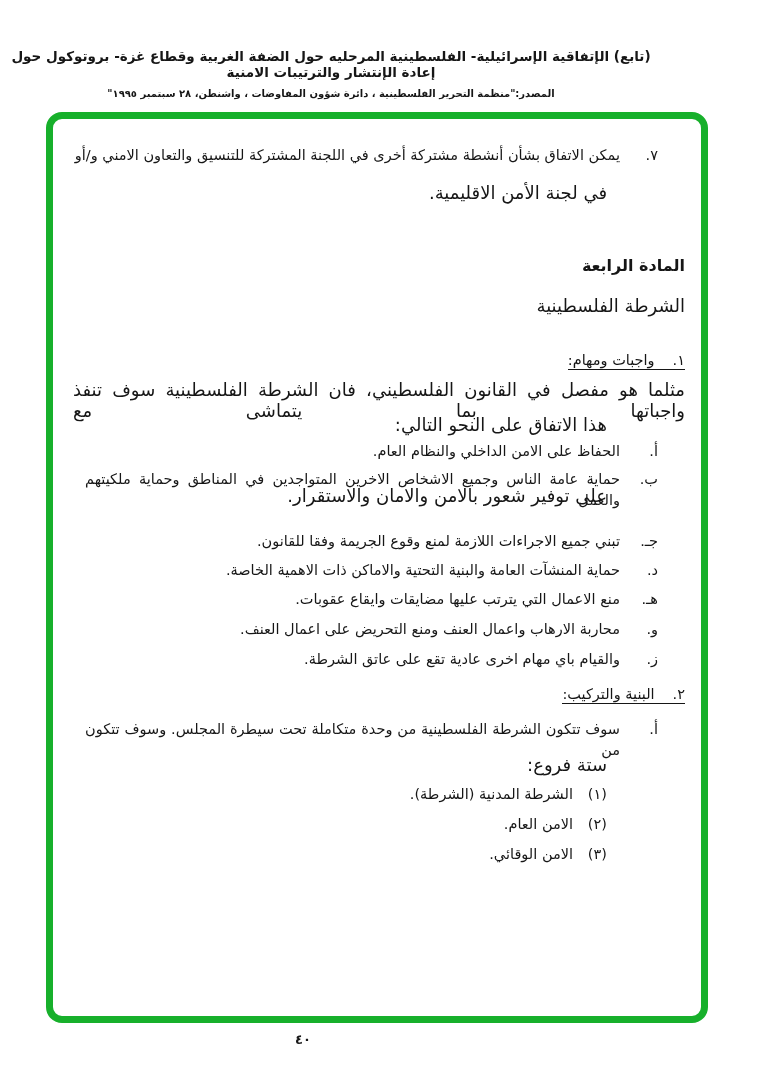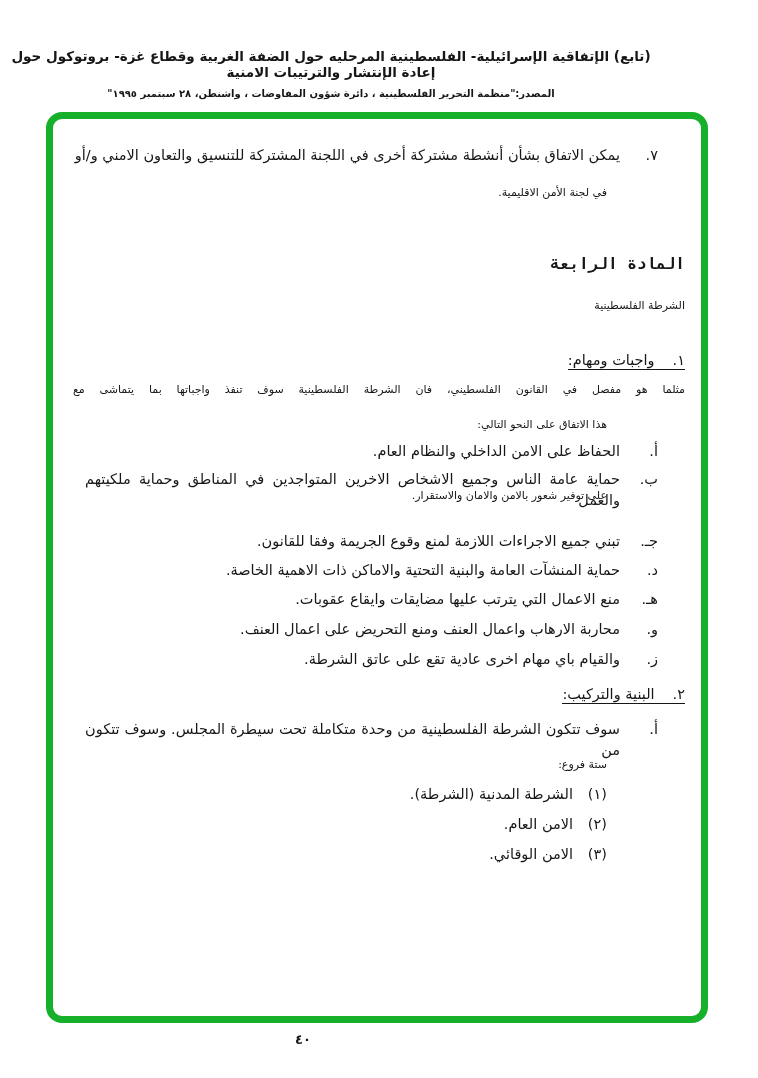--- a/index.html
+++ b/index.html
@@ -14,31 +14,31 @@
     text-align:center; direction:rtl;
   }
   .header-title { font-size:13.5px; font-weight:700; letter-spacing:0.1px; }
   .header-source { font-size:10px; font-weight:700; margin-top:8px; }
   .frame {
     position:absolute; left:46px; top:112px; width:662px; height:911px;
     border:7px solid #17b02b; border-radius:16px; box-sizing:border-box;
     background:transparent;
   }
   .t {
-    position:absolute; direction:rtl; font-size:11px; line-height:21px;
+    position:absolute; direction:rtl; font-size:18px; line-height:21px;
     white-space:nowrap;
   }
   .li { position:absolute; right:100px; direction:rtl; display:flex; font-size:14.5px; line-height:21px; }
   .li .mk { width:38px; flex-shrink:0; }
   .li .tx { white-space:nowrap; }
   .li.wide { width:573px; }
   .li.wide .tx { white-space:normal; width:100%; text-align:justify; text-align-last:justify; }
   .cont { right:151px; }
   .full { right:73px; width:612px; white-space:normal; text-align:justify; text-align-last:justify; }
-  .art-title { right:73px; font-size:16px; font-weight:700;font-family:Liberation Mono, monospace; }
+  .art-title { right:73px; font-size:16px; font-weight:700; }
   .art-sub { right:73px; }
   .sec-heading {
     position:absolute; right:73px; direction:rtl; font-size:14.5px;
   }
   .sec-heading .underlined {
     display:inline-block; border-bottom:1.2px solid #161616; padding-bottom:1px;
   }
   .sec-heading .sp { display:inline-block; width:18px; }
   .sub { right:151px; }
   .sub .mk { width:34px; }

